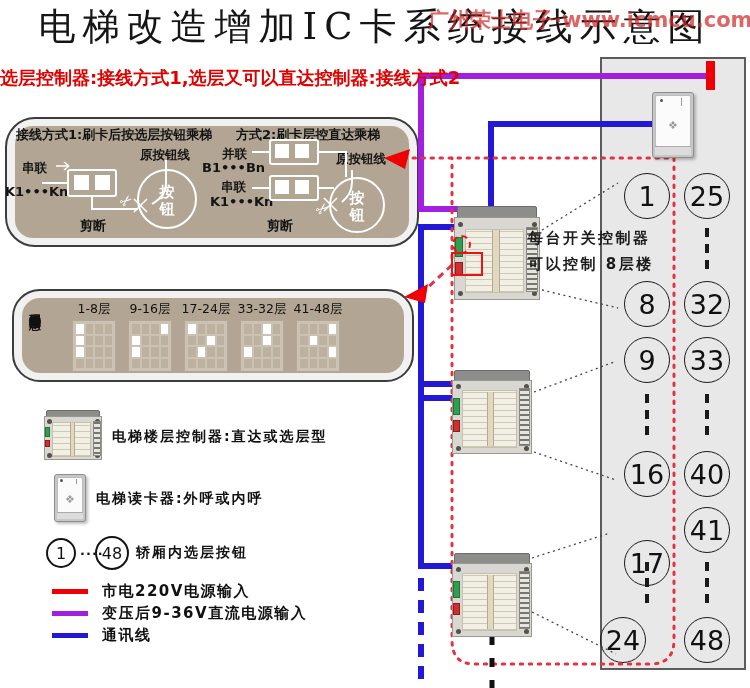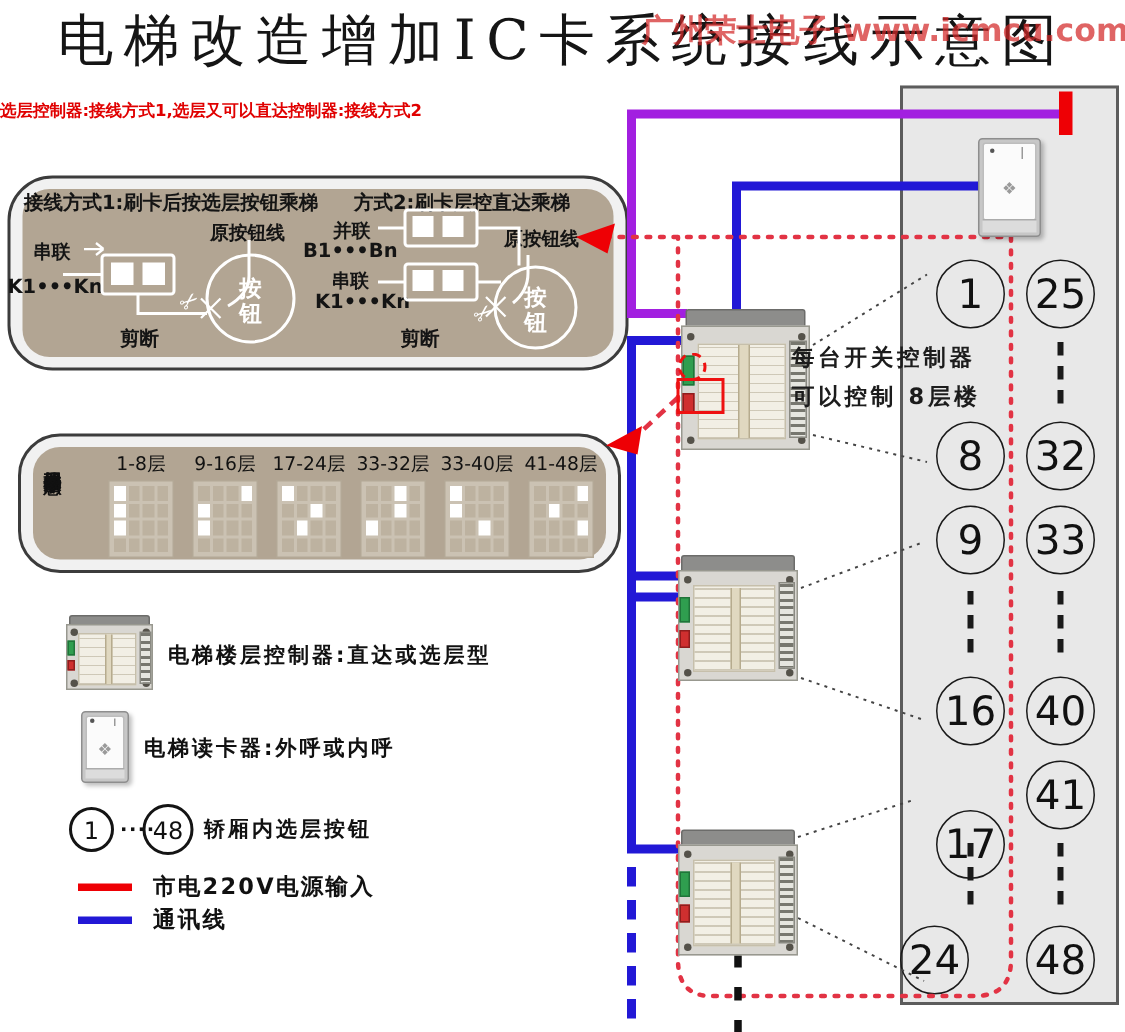--- a/index.html
+++ b/index.html
@@ -4,21 +4,21 @@
 <style>
   html,body{margin:0;padding:0;background:#fff;}
   .page{position:relative;width:750px;height:688px;background:#fff;overflow:hidden;
         font-family:"DejaVu Sans",sans-serif;color:#111;}
   
   .title{position:absolute;left:0;top:2px;width:750px;text-align:center;
          font-family:"DejaVu Serif",serif;font-size:37px;font-weight:500;
          letter-spacing:7px;color:#151515;z-index:5;white-space:nowrap;}
   .watermark{position:absolute;left:428px;top:6px;font-size:21px;font-weight:bold;
          color:rgba(210,40,40,.72);z-index:6;white-space:nowrap;}
-  .red-heading{position:absolute;left:0px;top:66px;font-size:11px;font-weight:bold;
+  .red-heading{position:absolute;left:0px;top:66px;font-size:18px;font-weight:bold;
          color:#e00000;z-index:5;white-space:nowrap;}
   
   .rbox{position:absolute;background:#f1f1f1;border:2px solid #3c3c3c;z-index:1;}
   .box1{left:5px;top:117px;width:410px;height:126px;border-radius:30px;}
   .box2{left:12px;top:289px;width:398px;height:89px;border-radius:28px;}
   .rbox .inner{position:absolute;left:8px;right:8px;top:7px;bottom:7px;
          background:#b2a593;border-radius:18px;}
   .boxlabel{position:absolute;z-index:2;font-weight:bold;color:#141414;white-space:nowrap;}
   .f13{font-size:13px;} .f12{font-size:12.5px;}
   .btn-vert{position:absolute;z-index:2;width:16px;line-height:1.1;font-size:15px;
@@ -192,41 +192,20 @@
           <div class="dip-cell"></div>
           <div class="dip-cell on"></div>
           <div class="dip-cell"></div>
           <div class="dip-cell"></div>
           <div class="dip-cell"></div>
           <div class="dip-cell on"></div>
           <div class="dip-cell"></div>
           <div class="dip-cell on"></div>
           <div class="dip-cell"></div>
           <div class="dip-cell"></div>
-          <div class="dip-cell"></div>
-          <div class="dip-cell"></div>
-          <div class="dip-cell"></div>
-          <div class="dip-cell"></div>
-          <div class="dip-cell"></div>
-        </div>
-      </div>
-      <div class="dip-group">
-        <div class="dip-label">33-40层</div>
-        <div class="dip-block">
-          <div class="dip-cell on"></div>
-          <div class="dip-cell"></div>
-          <div class="dip-cell"></div>
-          <div class="dip-cell"></div>
-          <div class="dip-cell on"></div>
-          <div class="dip-cell"></div>
-          <div class="dip-cell"></div>
-          <div class="dip-cell"></div>
-          <div class="dip-cell"></div>
-          <div class="dip-cell"></div>
-          <div class="dip-cell on"></div>
           <div class="dip-cell"></div>
           <div class="dip-cell"></div>
           <div class="dip-cell"></div>
           <div class="dip-cell"></div>
           <div class="dip-cell"></div>
         </div>
       </div>
       <div class="dip-group">
         <div class="dip-label">41-48层</div>
         <div class="dip-block">
@@ -367,20 +346,24 @@
   <div class="lg-label" style="left:96px;top:490px;">电梯读卡器:外呼或内呼</div>
   <div class="lg-circle" style="left:46px;top:538px;width:30px;height:30px;">1</div>
   <div class="lg-dots" style="left:80px;top:546px;">····</div>
   <div class="lg-circle" style="left:95px;top:536px;width:34px;height:34px;">48</div>
   <div class="lg-label" style="left:136px;top:544px;">轿厢内选层按钮</div>
 
   <div id="line-legend">
       <div class="ll-row">
         <div class="ll-swatch" style="background: rgb(238, 0, 5);"></div>
         <div class="ll-label">市电220V电源输入</div>
+      </div>
+      <div class="ll-row">
+        <div class="ll-swatch" style="background: rgb(162, 31, 224);"></div>
+        <div class="ll-label">变压后9-36V直流电源输入</div>
       </div>
       <div class="ll-row">
         <div class="ll-swatch" style="background: rgb(34, 24, 214);"></div>
         <div class="ll-label">通讯线</div>
       </div>
     </div>
 
 <div class="btn-circle" style="left: 624px; top: 173px;">1</div>
     <div class="btn-circle" style="left: 624px; top: 281px;">8</div>
     <div class="btn-circle" style="left: 624px; top: 337px;">9</div>

